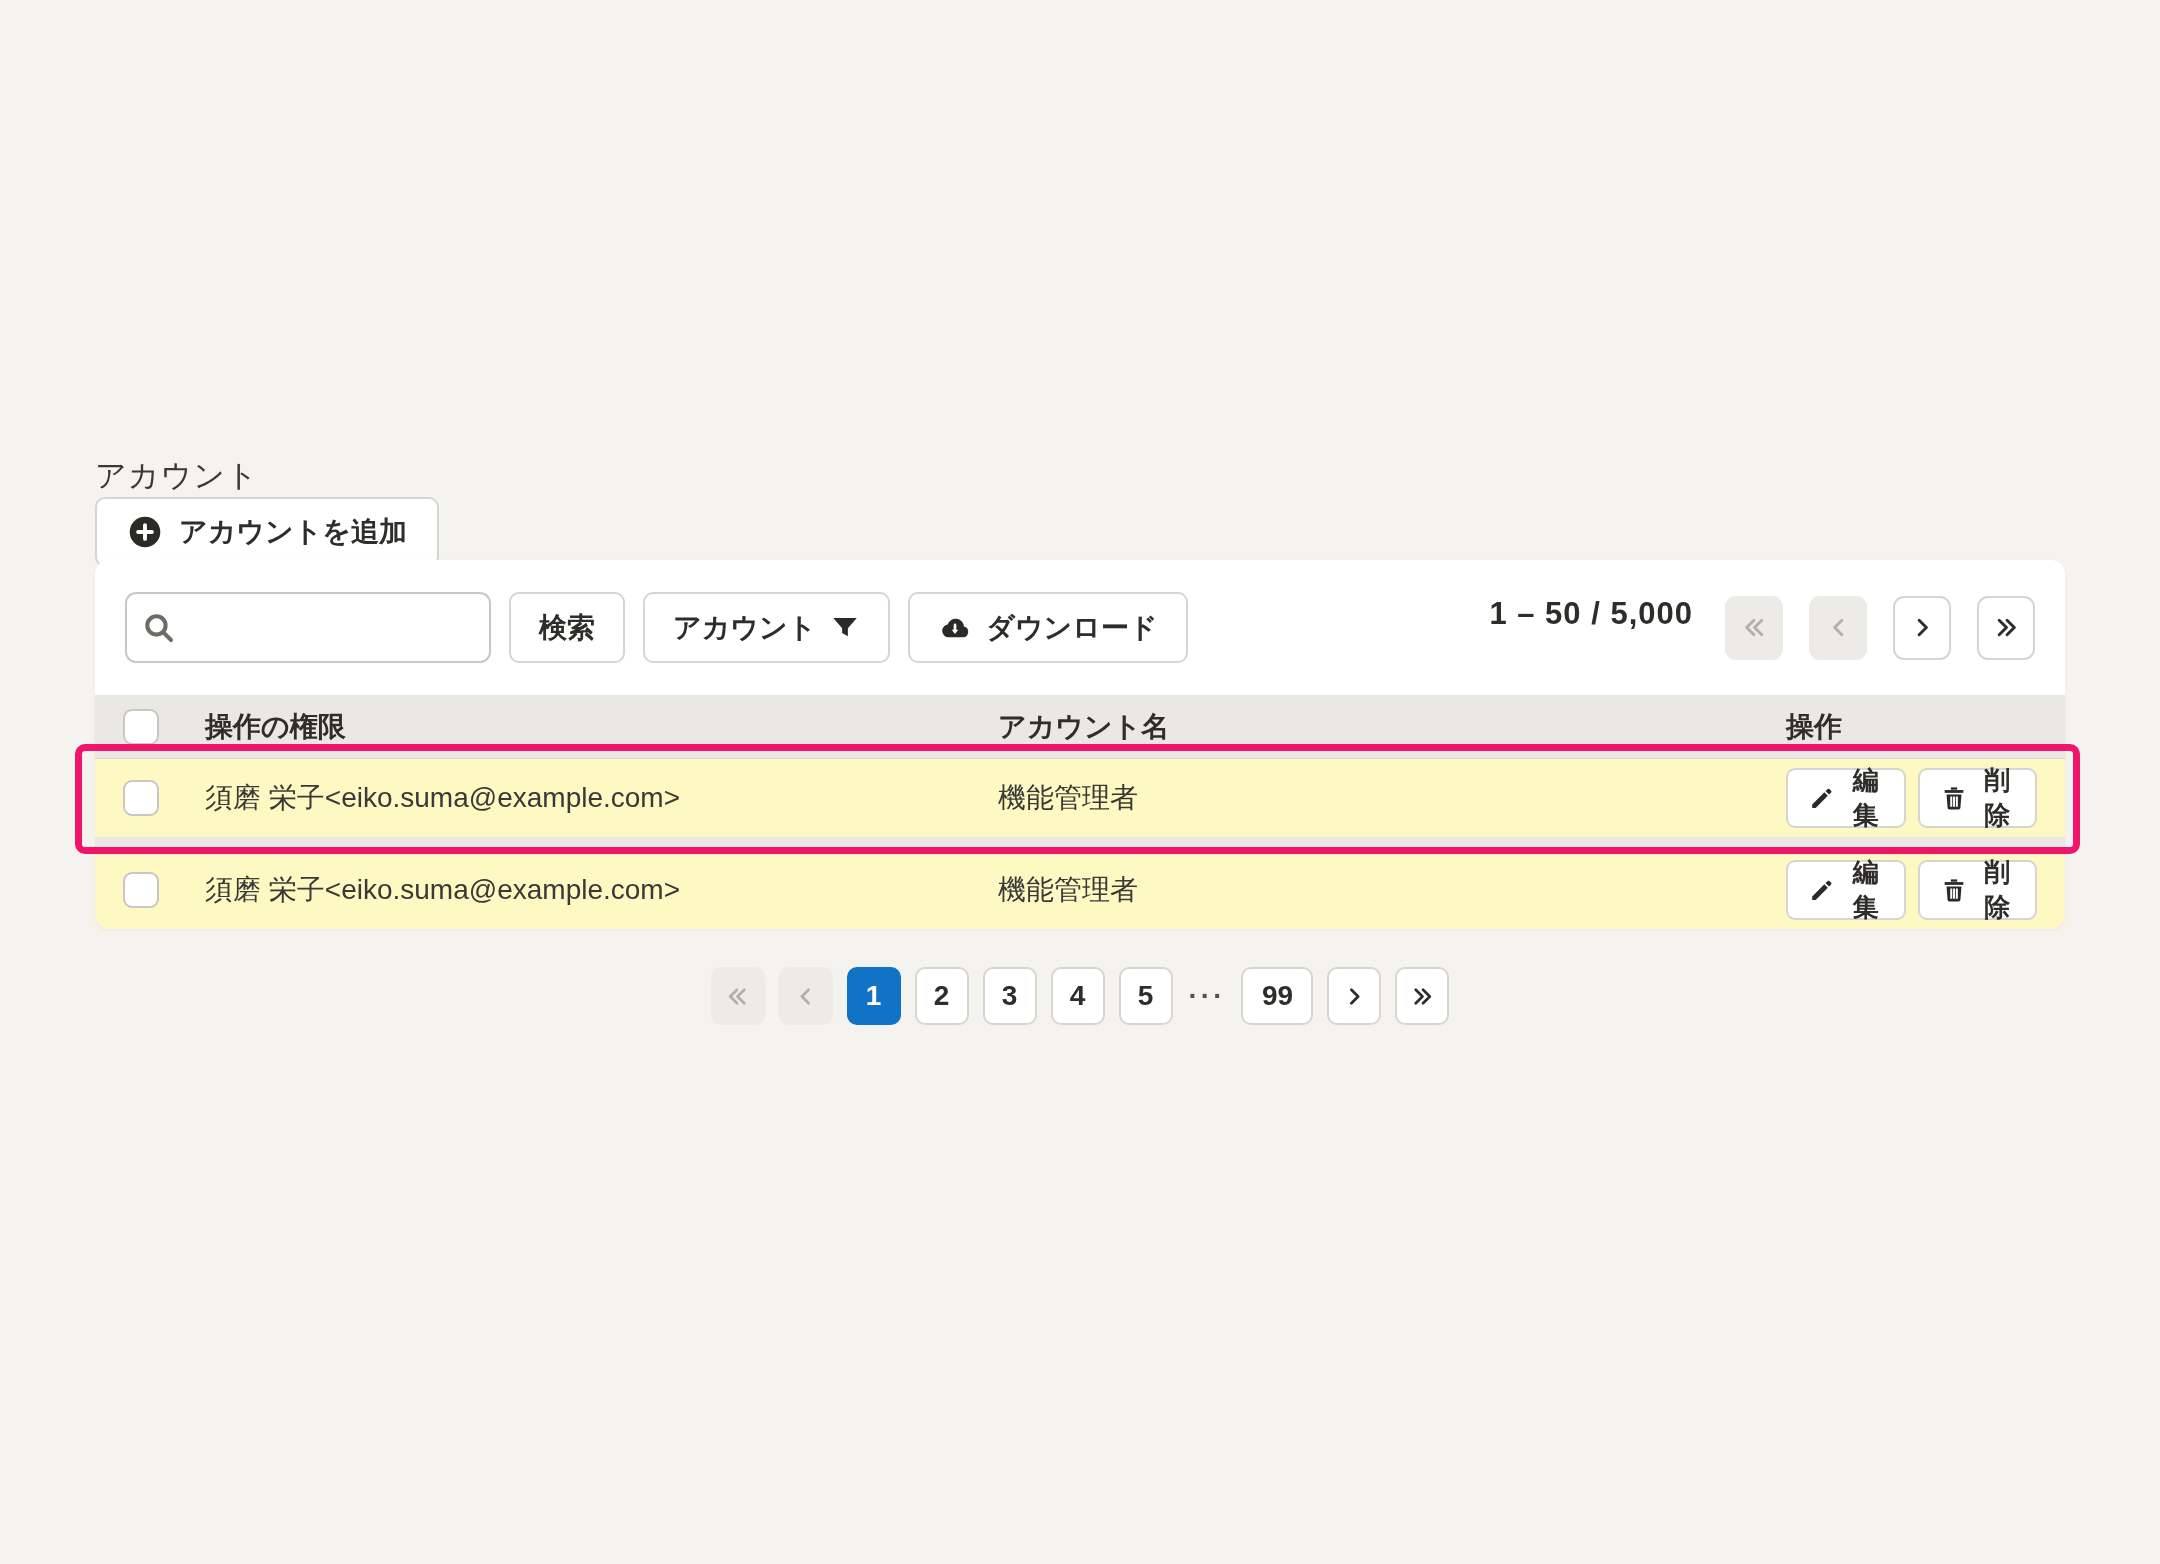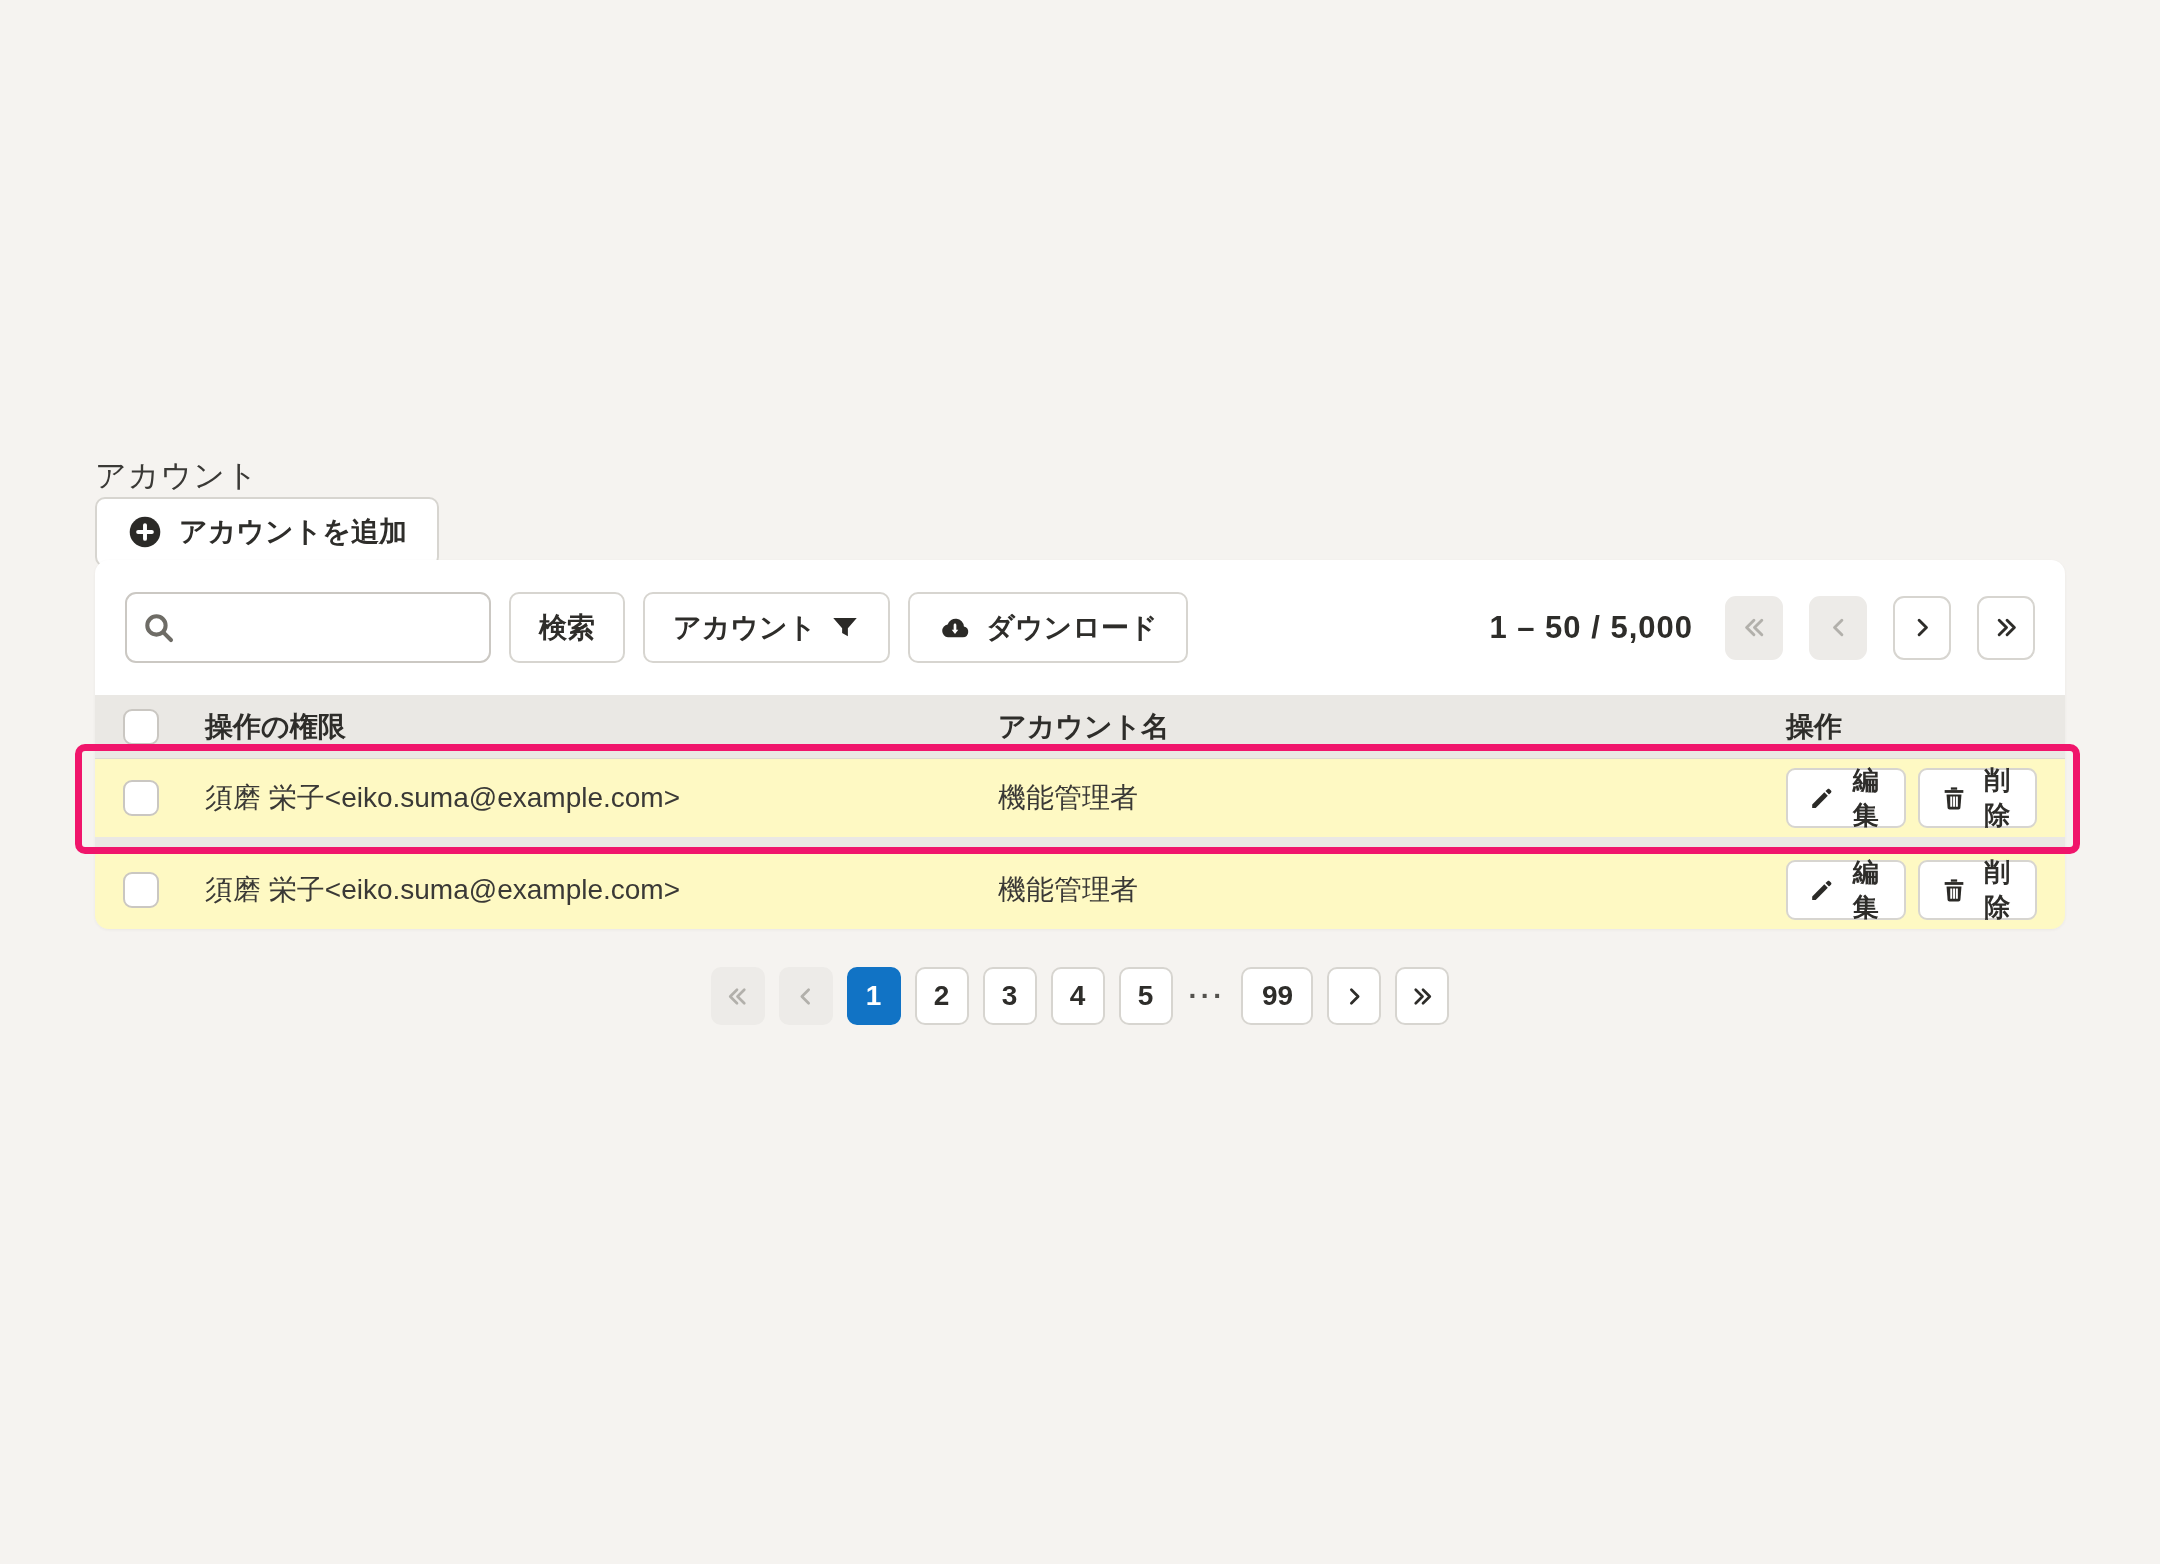--- a/index.html
+++ b/index.html
@@ -60,21 +60,21 @@
   .search-icon {
     position: absolute; left: 16px; top: 18px; width: 36px; height: 36px;
     color: #6e6c66; pointer-events: none;
   }
   .search-icon svg { width: 36px; height: 36px; display: block; }
   .btn-toolbar { height: 71px; padding: 0 28px; font-size: 28px; font-weight: 700; gap: 14px; }
   .btn-toolbar svg { display: block; }
   .funnel-icon svg { width: 30px; height: 30px; }
   .cloud-icon svg { width: 34px; height: 34px; }
 
-  .toolbar-right { display: flex; align-items: center; gap: 26px; }
+  .toolbar-right { display: flex; align-items: flex-start; gap: 26px; }
   .range-text { font-size: 31px; font-weight: 700; letter-spacing: 1px; margin-right: 6px; white-space: nowrap; }
   .nav-btn { width: 58px; height: 64px; border-radius: 11px; padding: 0; }
   .nav-btn svg { width: 27px; height: 27px; display: block; }
   .nav-btn.disabled {
     background: #edebe8; border-color: #edebe8; color: #b2b0ab; cursor: default;
   }
   .flip { transform: scaleX(-1); }
 
   
   .table-section { background: #eae8e4; border-radius: 0 0 14px 14px; }

